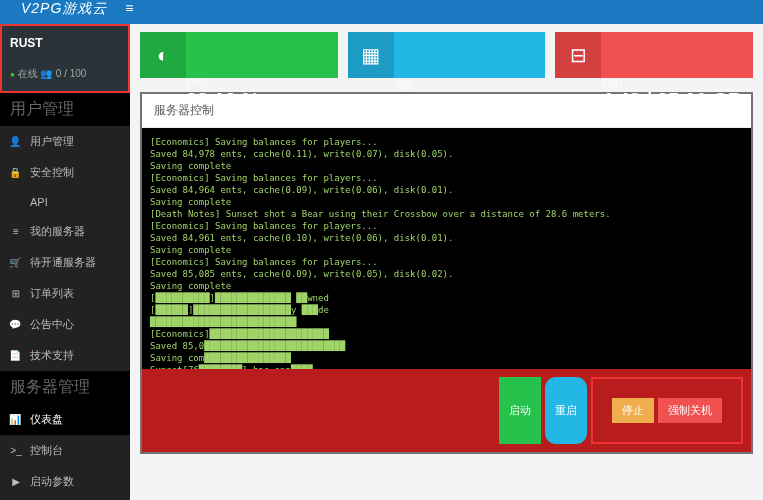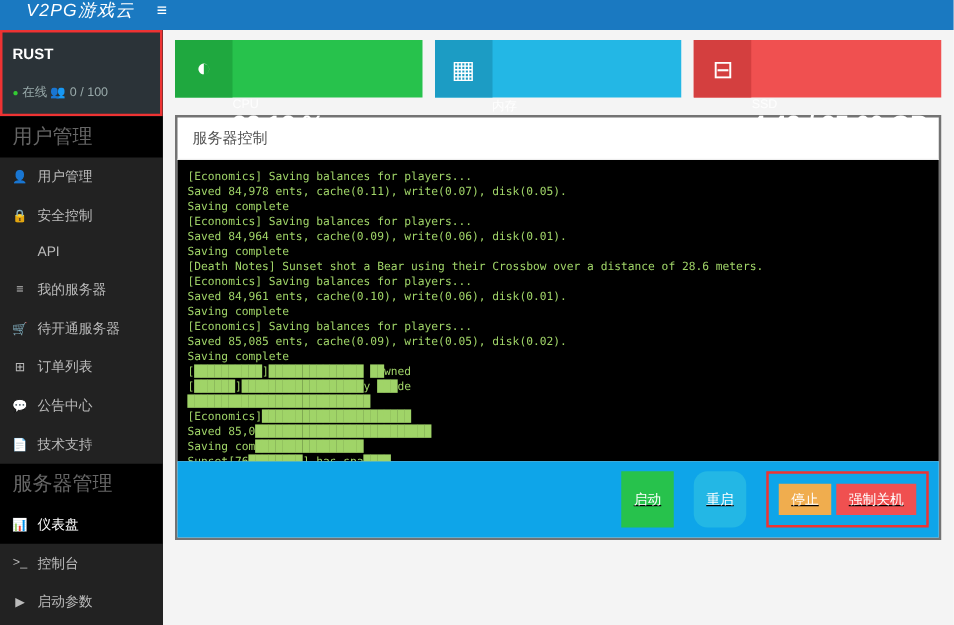--- a/index.html
+++ b/index.html
@@ -23,27 +23,27 @@
 .stat .icon { width: 46px; display: flex; align-items: center; justify-content: center; font-size: 20px; }
 .stat .info { flex: 1; padding: 6px 0; margin-top: 40px; }
 .stat .label { font-size: 10px; opacity: .9; }
 .stat .value { font-size: 20px; font-weight: bold; }
 .cpu { background: #27c24c; } .cpu .icon { background: #1fa83f; }
 .mem { background: #23b7e5; } .mem .icon { background: #1c9cc4; }
 .ssd { background: #f05050; } .ssd .icon { background: #d43f3f; }
 .panel { background: #fff; border: 2px solid #737373; }
 .panel-head { padding: 8px 12px; color: #555; font-size: 12px; border-bottom: 1px solid #eee; }
 .console { background: #000; color: #a0d468; font-family: Consolas, monospace; font-size: 9px; line-height: 12px; padding: 8px; height: 241px; overflow: hidden; white-space: pre; }
-.btns { display: flex; justify-content: flex-end; gap: 16px; padding: 8px; background: #0ea5e9; text-decoration: underline; }
+.btns { display: flex; justify-content: flex-end; gap: 4px; padding: 8px; background: #b91c1c; }
 .btn { padding: 5px 10px; color: #fff; font-size: 11px; border: none; cursor: pointer; }
 .btn-green { background: #27c24c; }
 .btn-blue { background: #23b7e5; border-radius: 11px; }
 .btn-orange { background: #f0ad4e; }
 .btn-red { background: #f05050; border: 2px solid #e33; box-shadow: 0 0 0 2px #e33; }
-.redwrap { border: 2px solid #e33; padding: 8px; display: flex; gap: 4px; align-items: center; }
+.redwrap { border: 2px solid #e33; padding: 19px; display: flex; gap: 4px; align-items: center; }
 </style>
 </head>
 <body>
 
 <div class="topbar">
   <span class="brand">V2PG游戏云</span>
   <span class="hamburger">≡</span>
 </div>
 
 <div class="container">

